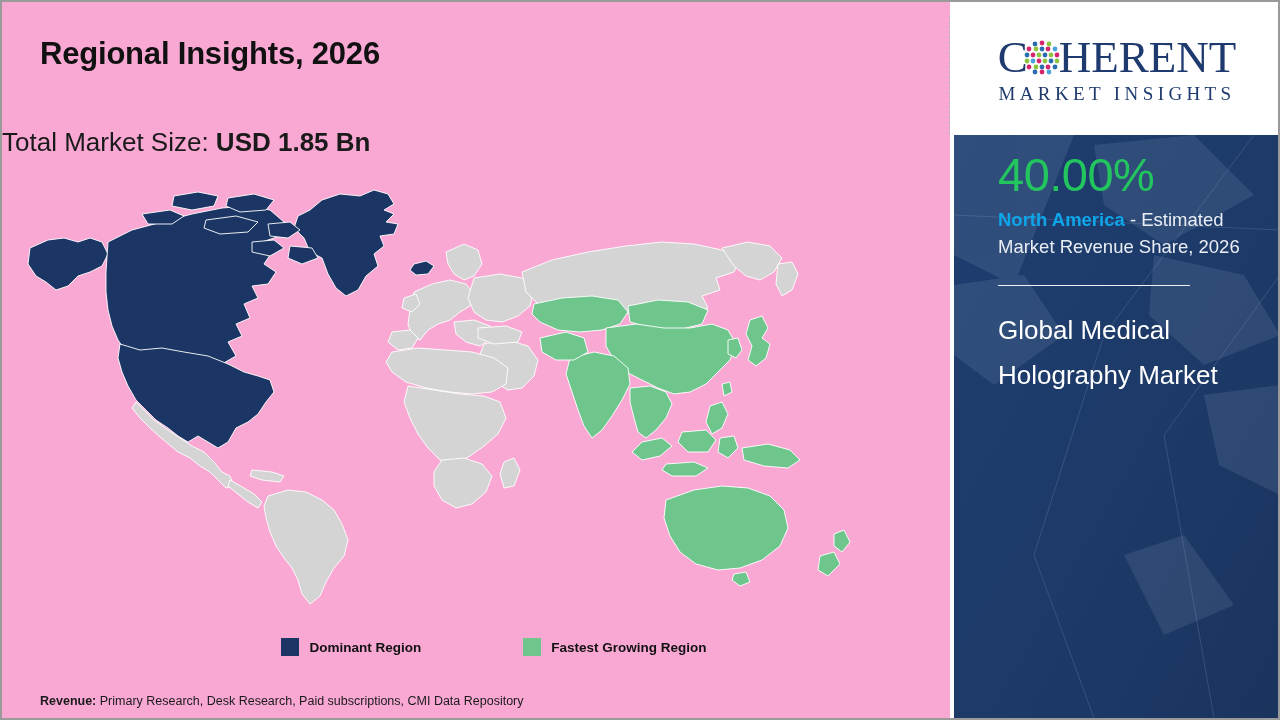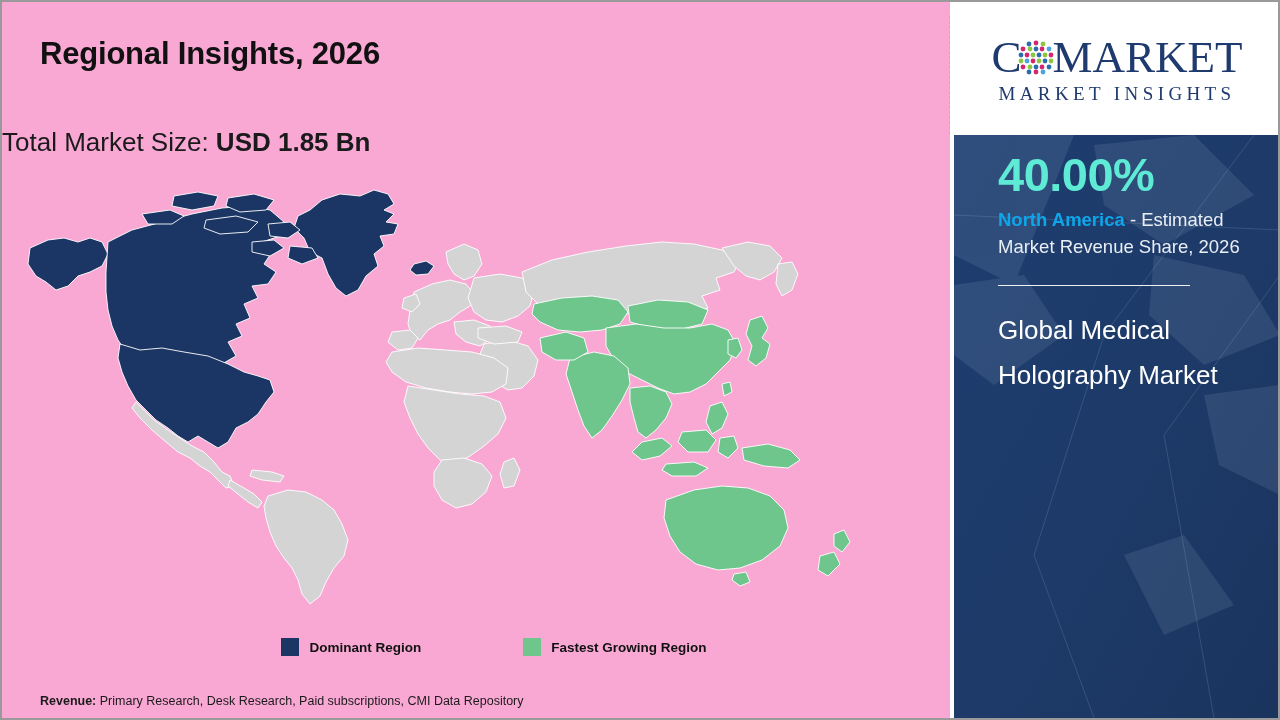--- a/index.html
+++ b/index.html
@@ -113,21 +113,21 @@
     width:326px; height:583px;
     background:#1d3a68;
     overflow:hidden;
   }
   #stat-bg { position:absolute; inset:0; width:100%; height:100%; }
   #stat-content {
     position:absolute; left:44px; top:0; right:26px;
   }
   #stat-pct {
     margin-top:15px;
-    font-size:47px; font-weight:bold; color:#5eead4;
+    font-size:47px; font-weight:normal; color:#22c55e;
     letter-spacing:-0.5px; line-height:1.05;
   }
   #stat-desc {
     margin-top:8px;
     font-size:18.5px; color:#e9edf4; line-height:1.45;
   }
   #stat-desc .region-name { font-weight:bold; color:#0ea5e9; }
   #stat-divider {
     margin-top:24px;
     width:192px; height:1.5px; background:#ffffff; opacity:.92;
@@ -264,21 +264,21 @@
           <circle cx="7" cy="30" r="2.4" fill="#d6246e"></circle>
           <circle cx="14" cy="30" r="2.4" fill="#8cc63f"></circle>
           <circle cx="20" cy="30" r="2.4" fill="#2b6cb0"></circle>
           <circle cx="26" cy="30" r="2.4" fill="#d6246e"></circle>
           <circle cx="33" cy="30" r="2.4" fill="#2b6cb0"></circle>
           <circle cx="13" cy="35" r="2.4" fill="#2b6cb0"></circle>
           <circle cx="20" cy="35" r="2.4" fill="#d6246e"></circle>
           <circle cx="27" cy="35" r="2.4" fill="#4aa3df"></circle>
         </g>
       </svg>
-      <span class="logo-letter" id="logo-rest">MARKET</span>
+      <span class="logo-letter" id="logo-rest">HERENT</span>
     </div>
     <div id="logo-sub">MARKET INSIGHTS</div>
   </div>
 
   <div id="stat-panel">
     <svg id="stat-bg" viewBox="0 0 326 583" preserveAspectRatio="none">
       <defs>
         <linearGradient id="navyGrad" x1="0" y1="0" x2="1" y2="1">
           <stop offset="0%" stop-color="#1e3e70"></stop>
           <stop offset="55%" stop-color="#1d3a68"></stop>

